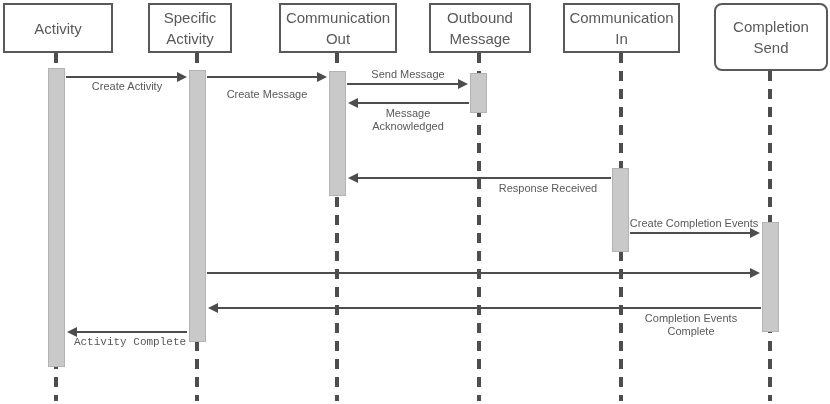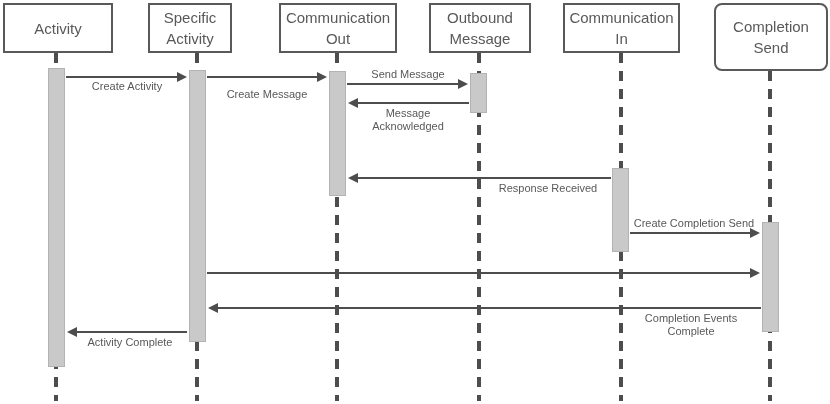--- a/index.html
+++ b/index.html
@@ -137,28 +137,28 @@
       <div>Acknowledged</div>
     </div>
     <div class="message-line" style="left: 348px; top: 177px; width: 255px; margin-left: 8px;"></div>
     <div class="arrow-head left" style="left: 348px; top: 173px;"></div>
     <div class="message-label" style="left: 548px; top: 174px; margin-top: 8px;">
       <div>Response Received</div>
     </div>
     <div class="message-line" style="left: 630px; top: 232px; width: 122px; margin-left: 0px;"></div>
     <div class="arrow-head right" style="left: 750px; top: 228px;"></div>
     <div class="message-label" style="left: 694px; top: 217px;">
-      <div>Create Completion Send</div>
+      <div>Create Completion Events</div>
     </div>
     <div class="message-line" style="left: 207px; top: 272px; width: 545px; margin-left: 0px;"></div>
     <div class="arrow-head right" style="left: 750px; top: 268px;"></div>
     <div class="message-line" style="left: 208px; top: 307px; width: 545px; margin-left: 8px;"></div>
     <div class="arrow-head left" style="left: 208px; top: 303px;"></div>
     <div class="message-label" style="left: 691px; top: 312px;">
       <div>Completion Events</div>
       <div>Complete</div>
     </div>
     <div class="message-line" style="left: 67px; top: 331px; width: 112px; margin-left: 8px;"></div>
     <div class="arrow-head left" style="left: 67px; top: 327px;"></div>
-    <div class="message-label" style="left: 130px; top: 336px;">
+    <div class="message-label" style="left: 130px; top: 336px; font-family: Liberation Mono, monospace;">
       <div>Activity Complete</div>
     </div>
   </div>
 
 </body></html>

